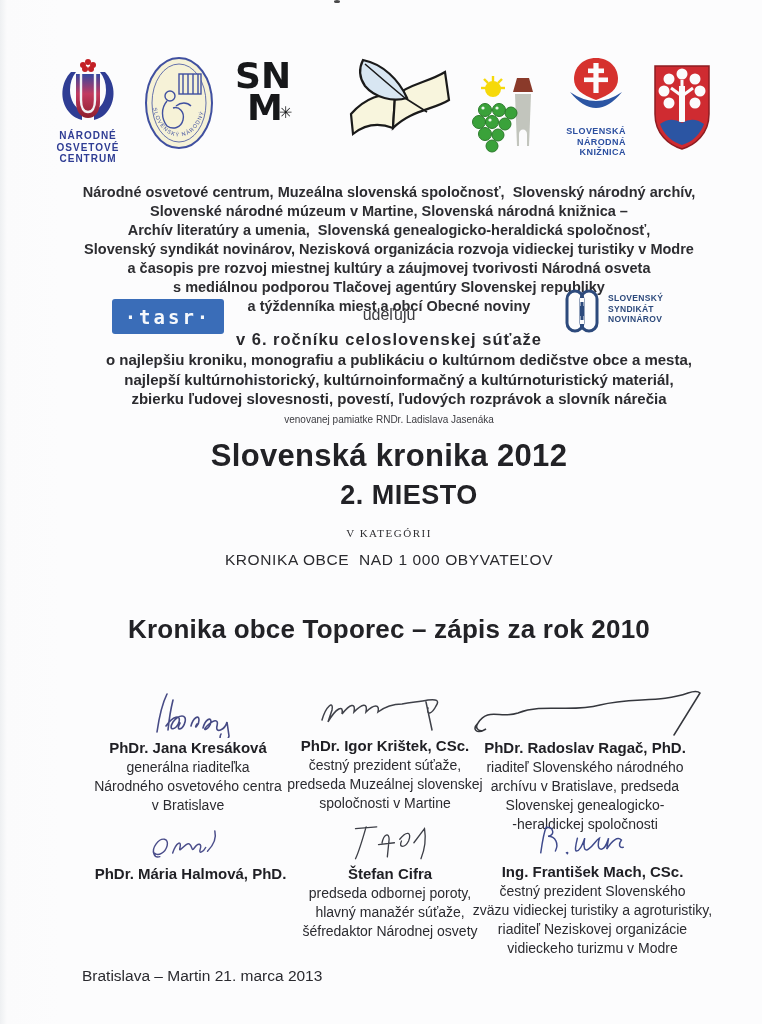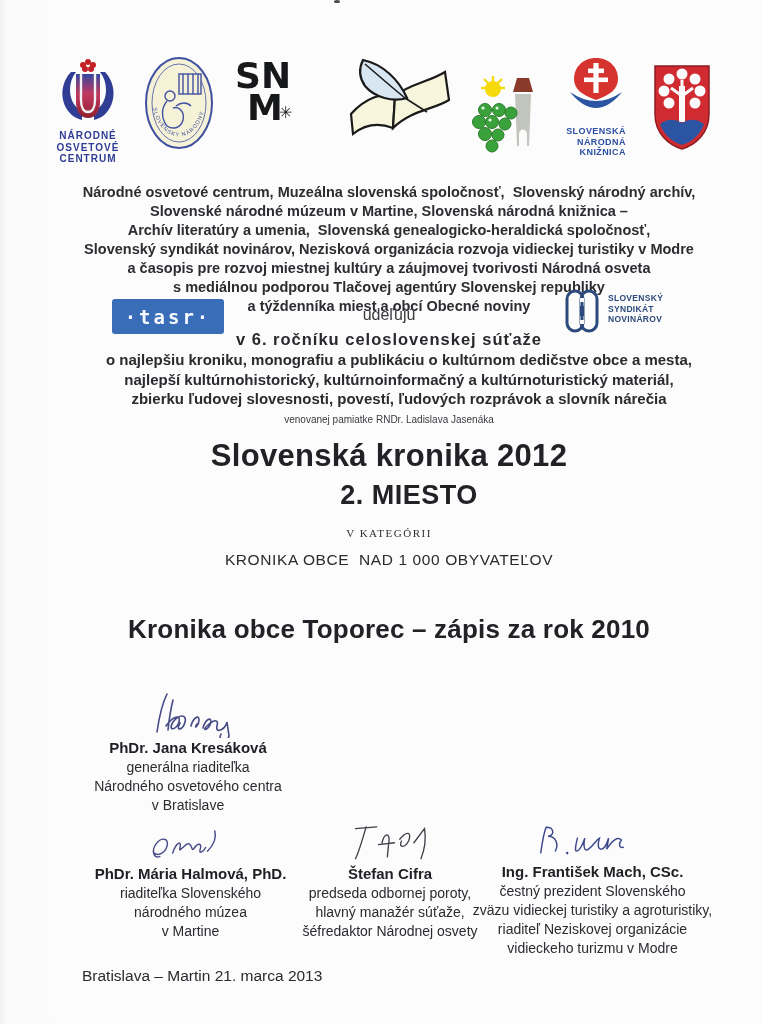--- a/index.html
+++ b/index.html
@@ -233,30 +233,46 @@
   <div class="sig-col" style="left:58px;top:686px;width:260px;">
     <svg class="sig-svg" width="130" height="52" viewBox="0 0 130 52">
       <path d="M34,46 C36,32 40,16 44,8 M45,44 C46,34 48,22 50,14 M43,40 C50,30 58,28 56,36 C54,44 44,46 50,36 C56,28 64,28 62,36 C60,44 52,46 57,37 M68,40 C70,32 76,28 76,34 C76,40 70,44 74,38 M80,42 C82,34 88,30 88,36 C86,44 78,46 84,40 C90,34 96,32 94,40 C92,48 102,44 104,36 L106,50 C104,58 94,56 98,48" fill="none" stroke="#474b85" stroke-width="1.6" stroke-linecap="round"></path>
     </svg>
     <div class="sig-name">PhDr. Jana Kresáková</div>
     <div class="sig-roles">generálna riaditeľka
 Národného osvetového centra
 v Bratislave</div>
   </div>
 
-
+  <div class="sig-col" style="left:275px;top:686px;width:220px;">
+    <svg class="sig-svg" width="150" height="50" viewBox="0 0 150 50">
+      <path d="M12,34 C16,20 24,14 22,24 L18,36 C26,22 34,18 32,28 C40,18 46,16 44,26 C52,18 58,16 56,26 C64,18 70,18 68,26 C76,20 84,18 92,18 C102,16 110,16 118,14 C126,13 130,14 126,20 C122,28 116,30 118,22 M116,16 L122,44" fill="none" stroke="#3f4149" stroke-width="1.5" stroke-linecap="round"></path>
+    </svg>
+    <div class="sig-name">PhDr. Igor Krištek, CSc.</div>
+    <div class="sig-roles">čestný prezident súťaže,
+predseda Muzeálnej slovenskej
+spoločnosti v Martine</div>
+  </div>
+
+  <div class="sig-col" style="left:455px;top:683px;width:260px;">
+    <svg class="sig-svg" width="250" height="55" viewBox="0 0 250 55">
+      <path d="M18,40 C12,46 16,52 26,46 C20,50 14,46 18,40 C28,24 40,36 58,30 C84,20 110,30 140,22 C170,14 200,20 228,10 C234,8 238,8 240,10 L214,52" fill="none" stroke="#35373d" stroke-width="1.5" stroke-linecap="round"></path>
+    </svg>
+    <div class="sig-name">PhDr. Radoslav Ragač, PhD.</div>
+    <div class="sig-roles">riaditeľ Slovenského národného
+archívu v Bratislave, predseda
+Slovenskej genealogicko-
+-heraldickej spoločnosti</div>
+  </div>
 
   <div class="sig-col" style="left:58px;top:820px;width:265px;text-align:center;">
     <svg class="sig-svg" width="120" height="44" viewBox="0 0 120 48">
       <path d="M26,40 C20,42 16,34 22,26 C28,18 36,20 34,28 C32,36 24,40 20,36 M40,36 C44,24 50,22 48,30 C46,38 54,24 58,26 C62,28 60,36 64,30 C68,24 72,26 70,32 C68,38 74,34 76,30 M78,34 C84,28 88,20 86,12" fill="none" stroke="#4a4d8a" stroke-width="1.6" stroke-linecap="round"></path>
     </svg>
     <div class="sig-name">PhDr. Mária Halmová, PhD.</div>
-    <div class="sig-roles">riaditeľka Slovenského
-národného múzea
-v Martine</div>
   </div>
 
   <div class="sig-col" style="left:285px;top:818px;width:210px;">
     <svg class="sig-svg" width="110" height="46" viewBox="0 0 110 52">
       <path d="M16,12 L40,10 M28,10 C24,24 20,38 16,46 M46,28 C48,18 54,16 54,24 L52,44 M42,30 L60,28 M66,24 C74,14 80,16 76,26 C72,34 64,34 68,26 M82,28 L94,12 C96,24 94,36 90,46" fill="none" stroke="#3d3f47" stroke-width="1.5" stroke-linecap="round"></path>
     </svg>
     <div class="sig-name">Štefan Cifra</div>
     <div class="sig-roles">predseda odbornej poroty,
 hlavný manažér súťaže,
 šéfredaktor Národnej osvety</div>

